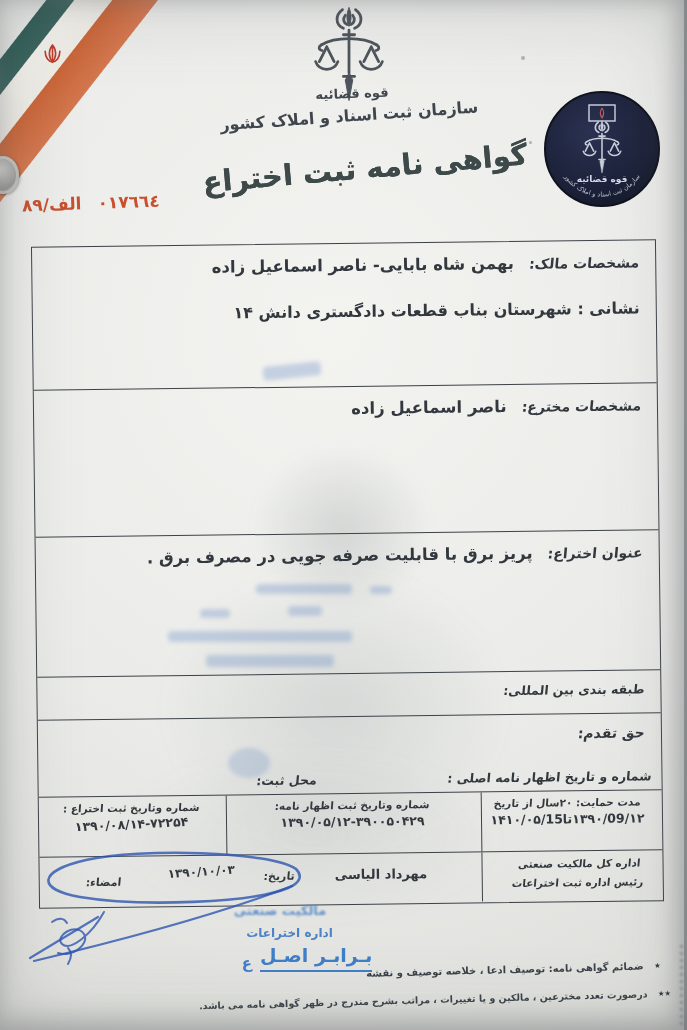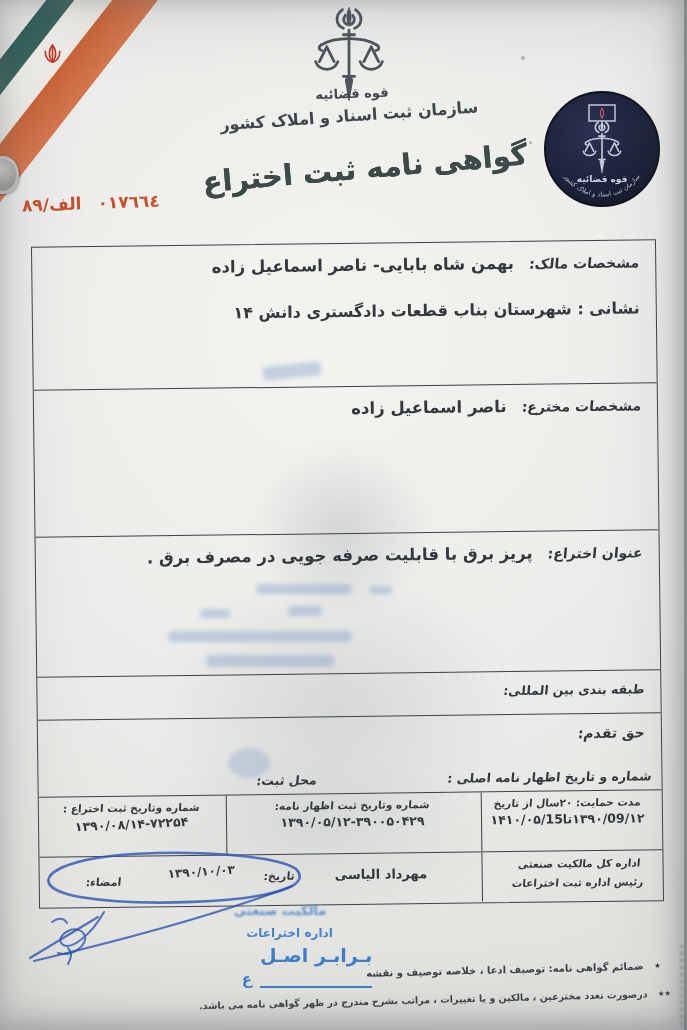--- a/index.html
+++ b/index.html
@@ -89,21 +89,21 @@
   .f4{left:206px;top:655px;width:128px;height:12px;}
   .f5{left:228px;top:748px;width:42px;height:30px;border-radius:50%;background:rgba(98,136,196,.25);}
 
   
   .stamp{position:absolute;color:#4b82c8;z-index:20;font-weight:bold;direction:rtl;text-align:center;}
   .stamp1{left:190px;top:903px;width:180px;font-size:13px;filter:blur(1px);opacity:.85;}
   .stamp2{left:232px;top:926px;width:115px;font-size:12px;filter:blur(.6px);}
   .stamp3{left:212px;top:944px;width:190px;filter:blur(.4px);display:flex;flex-direction:row-reverse;
     justify-content:center;align-items:flex-end;gap:8px;color:#3f7ec8;}
   .stamp3 .pfx{font-size:15px;}
-  .stamp3 .cert{font-size:19px;border-bottom:2.5px solid #3f7ec8;padding-bottom:20px;letter-spacing:1px;}
+  .stamp3 .cert{font-size:19px;border-bottom:2.5px solid #3f7ec8;padding-bottom:4px;letter-spacing:1px;}
 
   
   .note{position:absolute;direction:rtl;font-weight:bold;color:#3a4048;white-space:nowrap;z-index:20;
     transform:rotate(-1.5deg);}
   .note1{right:26px;top:962px;font-size:10px;}
   .note2{right:16px;top:992px;font-size:9.5px;}
   .note .star{color:#2d3239;font-size:12px;margin-left:7px;}
 
   .edge-strip{position:absolute;right:4px;top:945px;width:3px;height:80px;z-index:20;filter:blur(1px);
     background:repeating-linear-gradient(to bottom, rgba(80,85,95,.4) 0 3px, transparent 3px 7px);}

